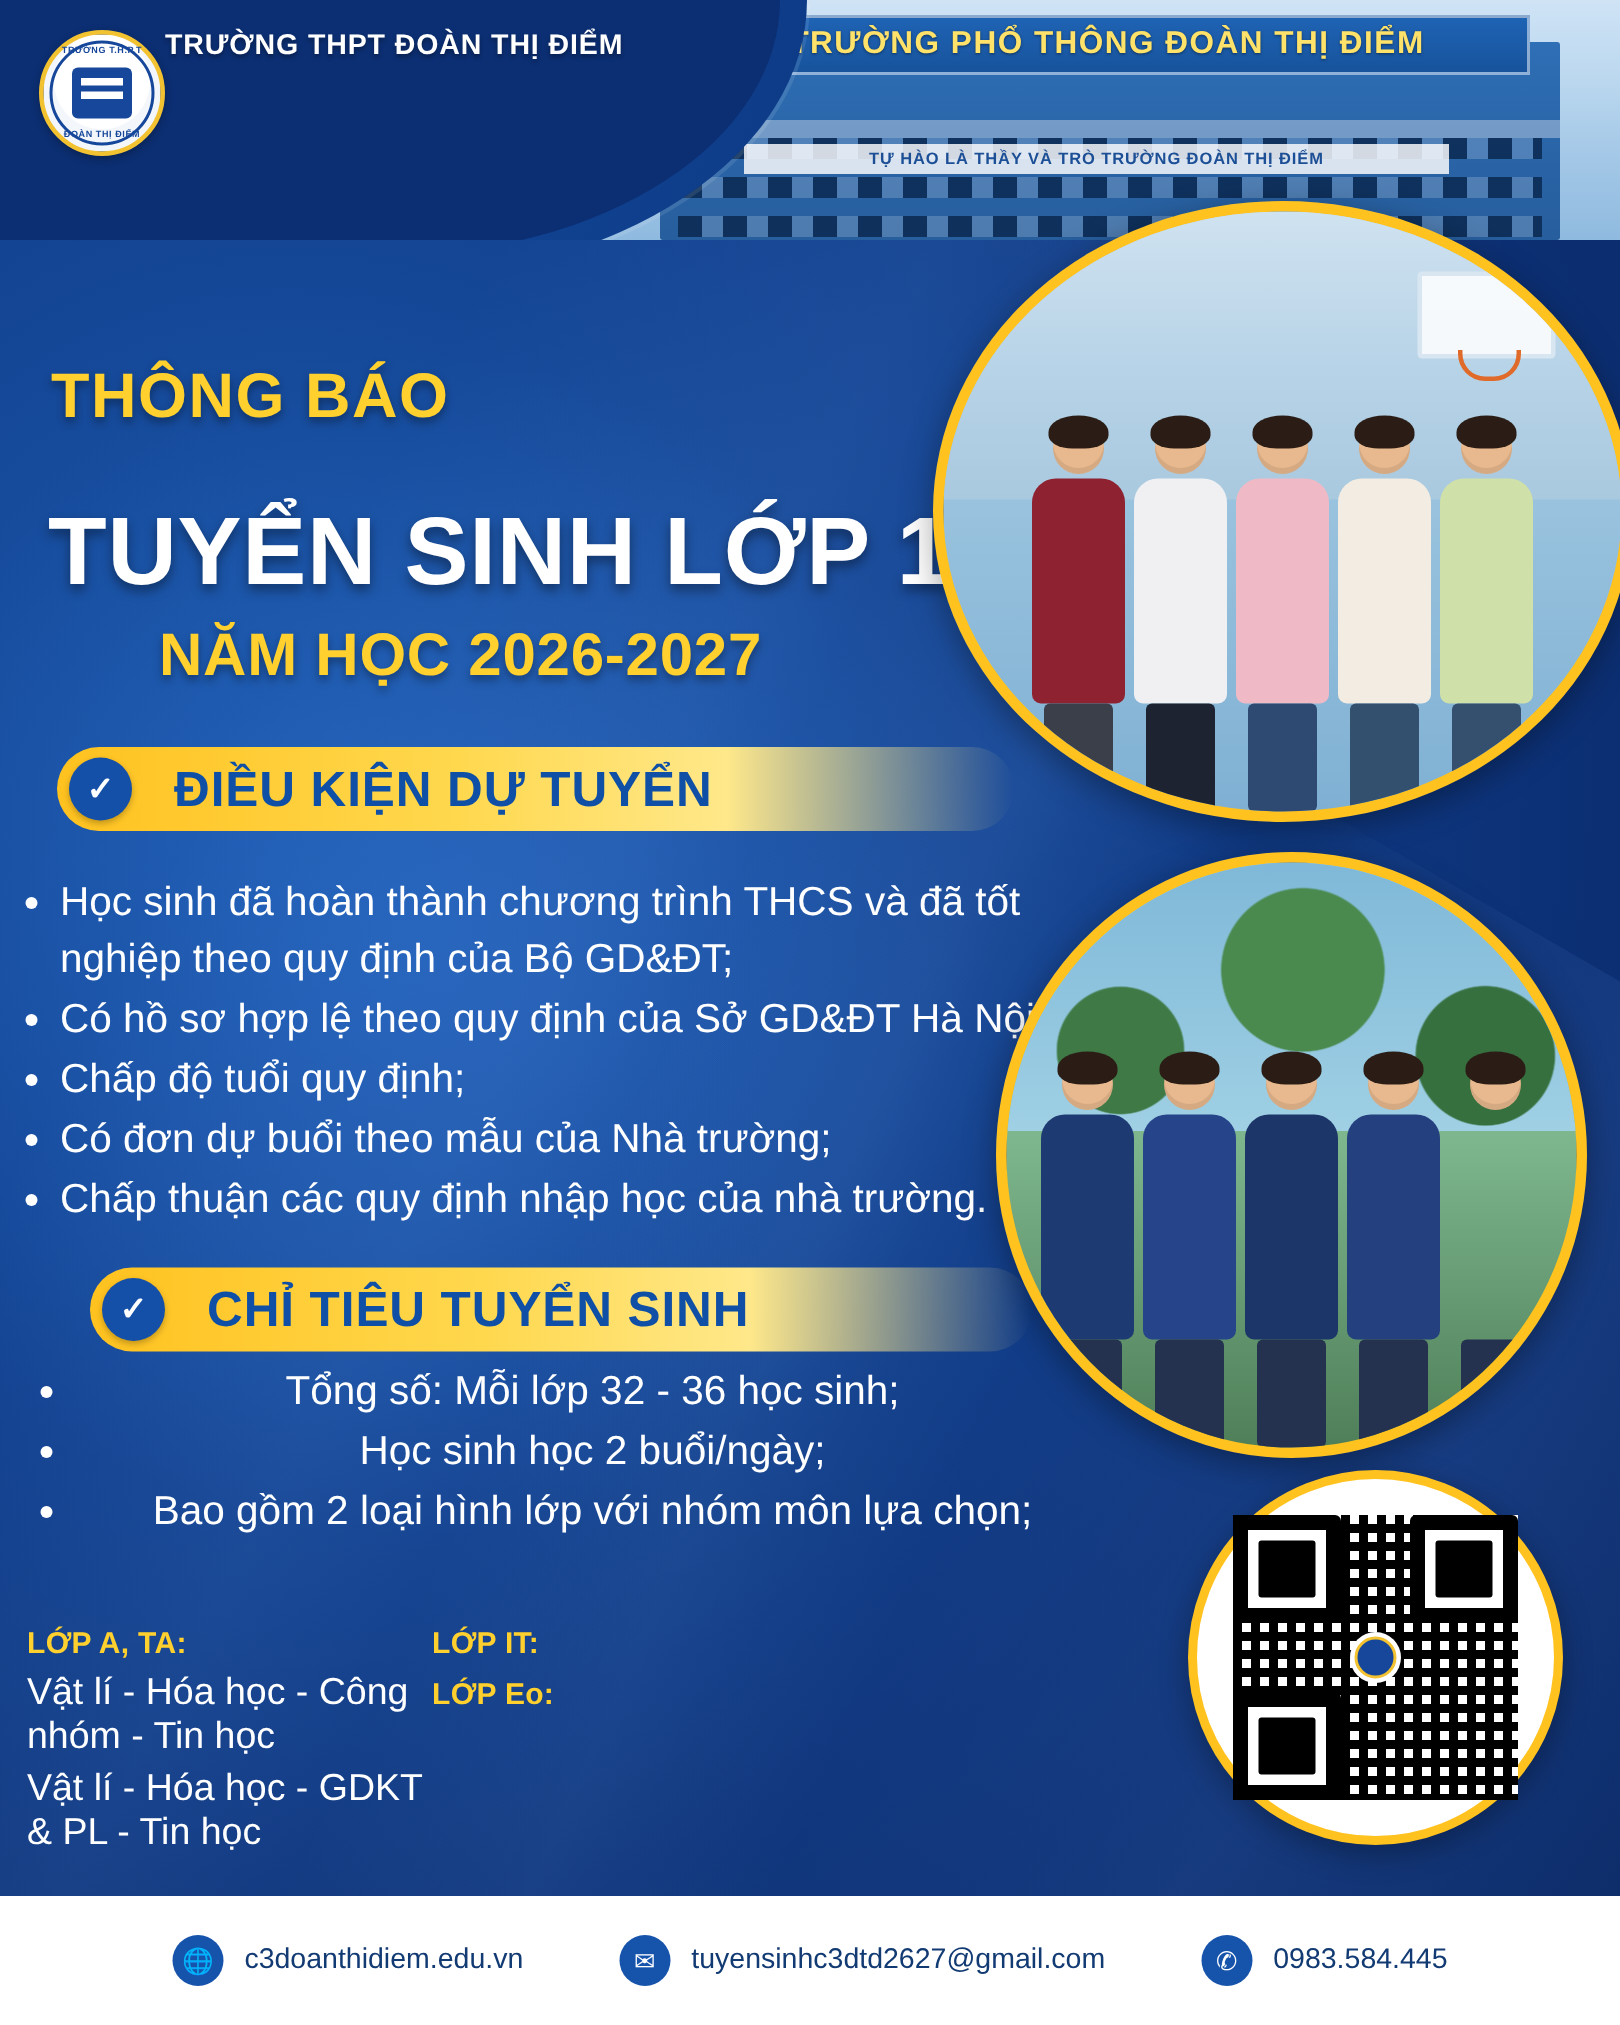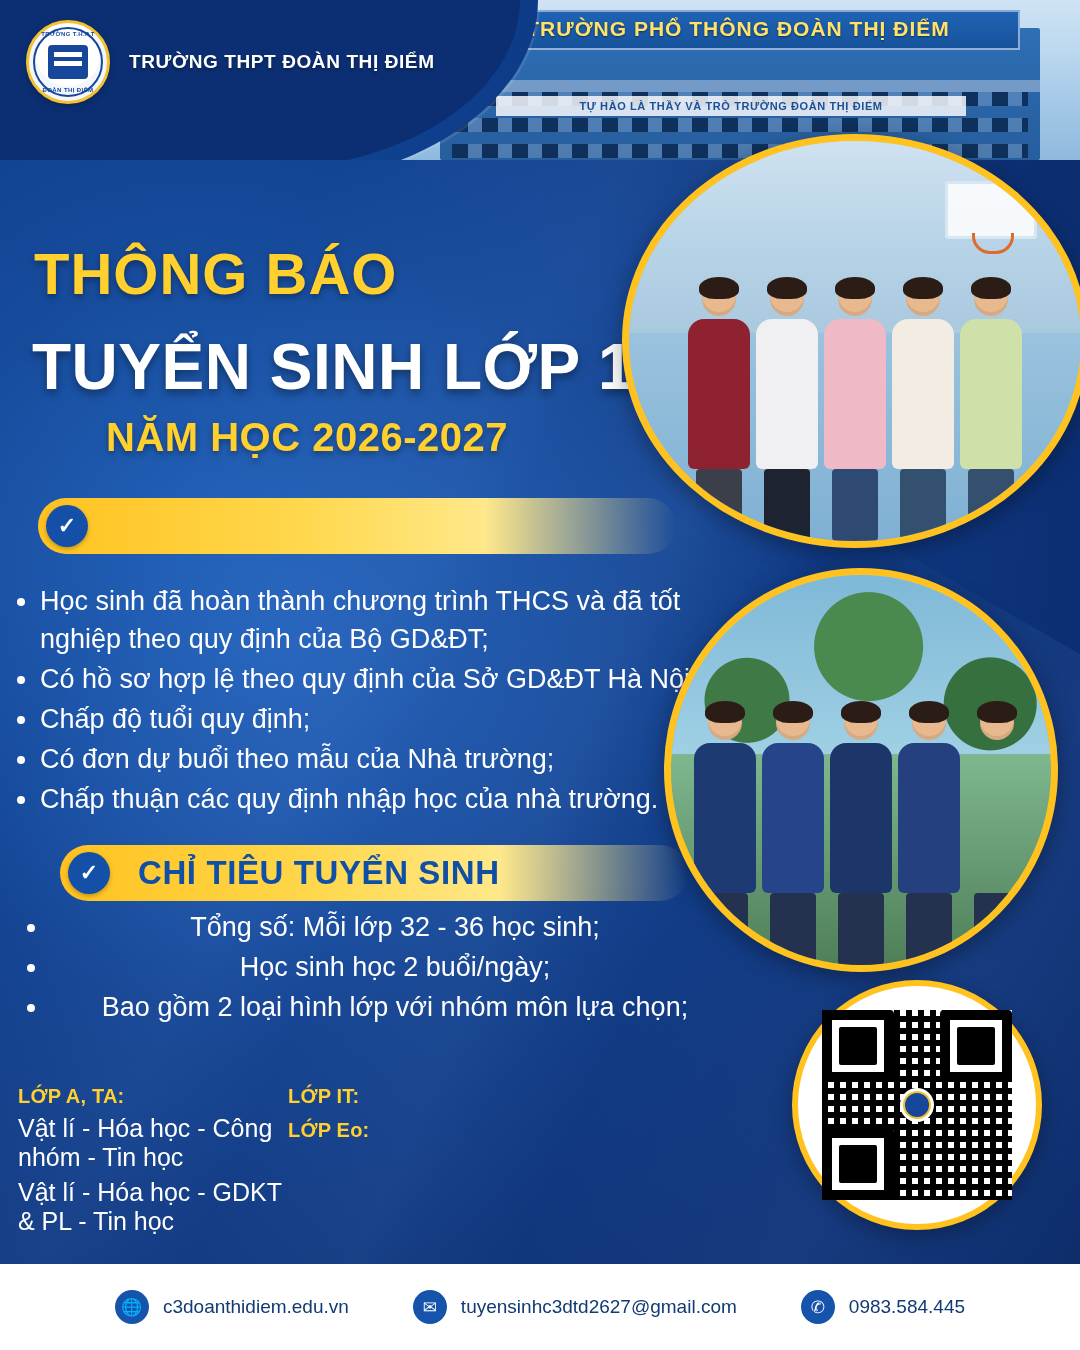--- a/index.html
+++ b/index.html
@@ -133,22 +133,21 @@
     width: 538px; height: 186px;
     background: linear-gradient(100deg, #1352a8, #0e3a85);
     border-bottom-right-radius: 280px 186px;
     box-shadow: 2px 2px 0 rgba(255,255,255,.10);
   }
 
   .brand {
     position: absolute;
     left: 26px; top: 20px;
     display: flex;
-    align-items: center;
-    gap: 19px;
+    gap: 0;
     z-index: 6;
   }
   .logo {
     width: 78px; height: 78px;
     border-radius: 50%;
     background: radial-gradient(circle at 50% 40%, #ffffff 0 52%, #f3f6fb 53% 100%);
     border: 3px solid #f2c230;
     display: flex;
     align-items: center;
     justify-content: center;
@@ -191,21 +190,21 @@
     font-size: 19px;
     font-weight: bold;
     letter-spacing: .6px;
     text-shadow: 0 2px 3px rgba(0,0,0,.35);
   }
 
   
   .h-thongbao {
     position: absolute;
     left: 34px; top: 240px;
-    font-size: 58px;
+    font-size: 42px;
     font-weight: 800;
     color: #ffd02e;
     letter-spacing: 1px;
     text-shadow: 0 3px 6px rgba(0,0,0,.35);
   }
   .h-main {
     position: absolute;
     left: 32px; top: 330px;
     font-size: 64px;
     font-weight: 800;
@@ -505,20 +504,21 @@
     </div>
     <div class="brand-name">TRƯỜNG THPT ĐOÀN THỊ ĐIỂM</div>
   </div>
 
   <div class="h-thongbao">THÔNG BÁO</div>
   <div class="h-main">TUYỂN SINH LỚP 10</div>
   <div class="h-year">NĂM HỌC 2026-2027</div>
 
   <div class="pill pill-1">
     <div class="check">✓</div>
+    <div class="pill-text">ĐIỀU KIỆN DỰ TUYỂN</div>
   </div>
   <div class="list list-1">
     <ul>
       <li>Học sinh đã hoàn thành chương trình THCS và đã tốt nghiệp theo quy định của Bộ GD&amp;ĐT;</li>
       <li>Có hồ sơ hợp lệ theo quy định của Sở GD&amp;ĐT Hà Nội;</li>
       <li>Chấp độ tuổi quy định;</li>
       <li>Có đơn dự buổi theo mẫu của Nhà trường;</li>
       <li>Chấp thuận các quy định nhập học của nhà trường.</li>
     </ul>
   </div>

